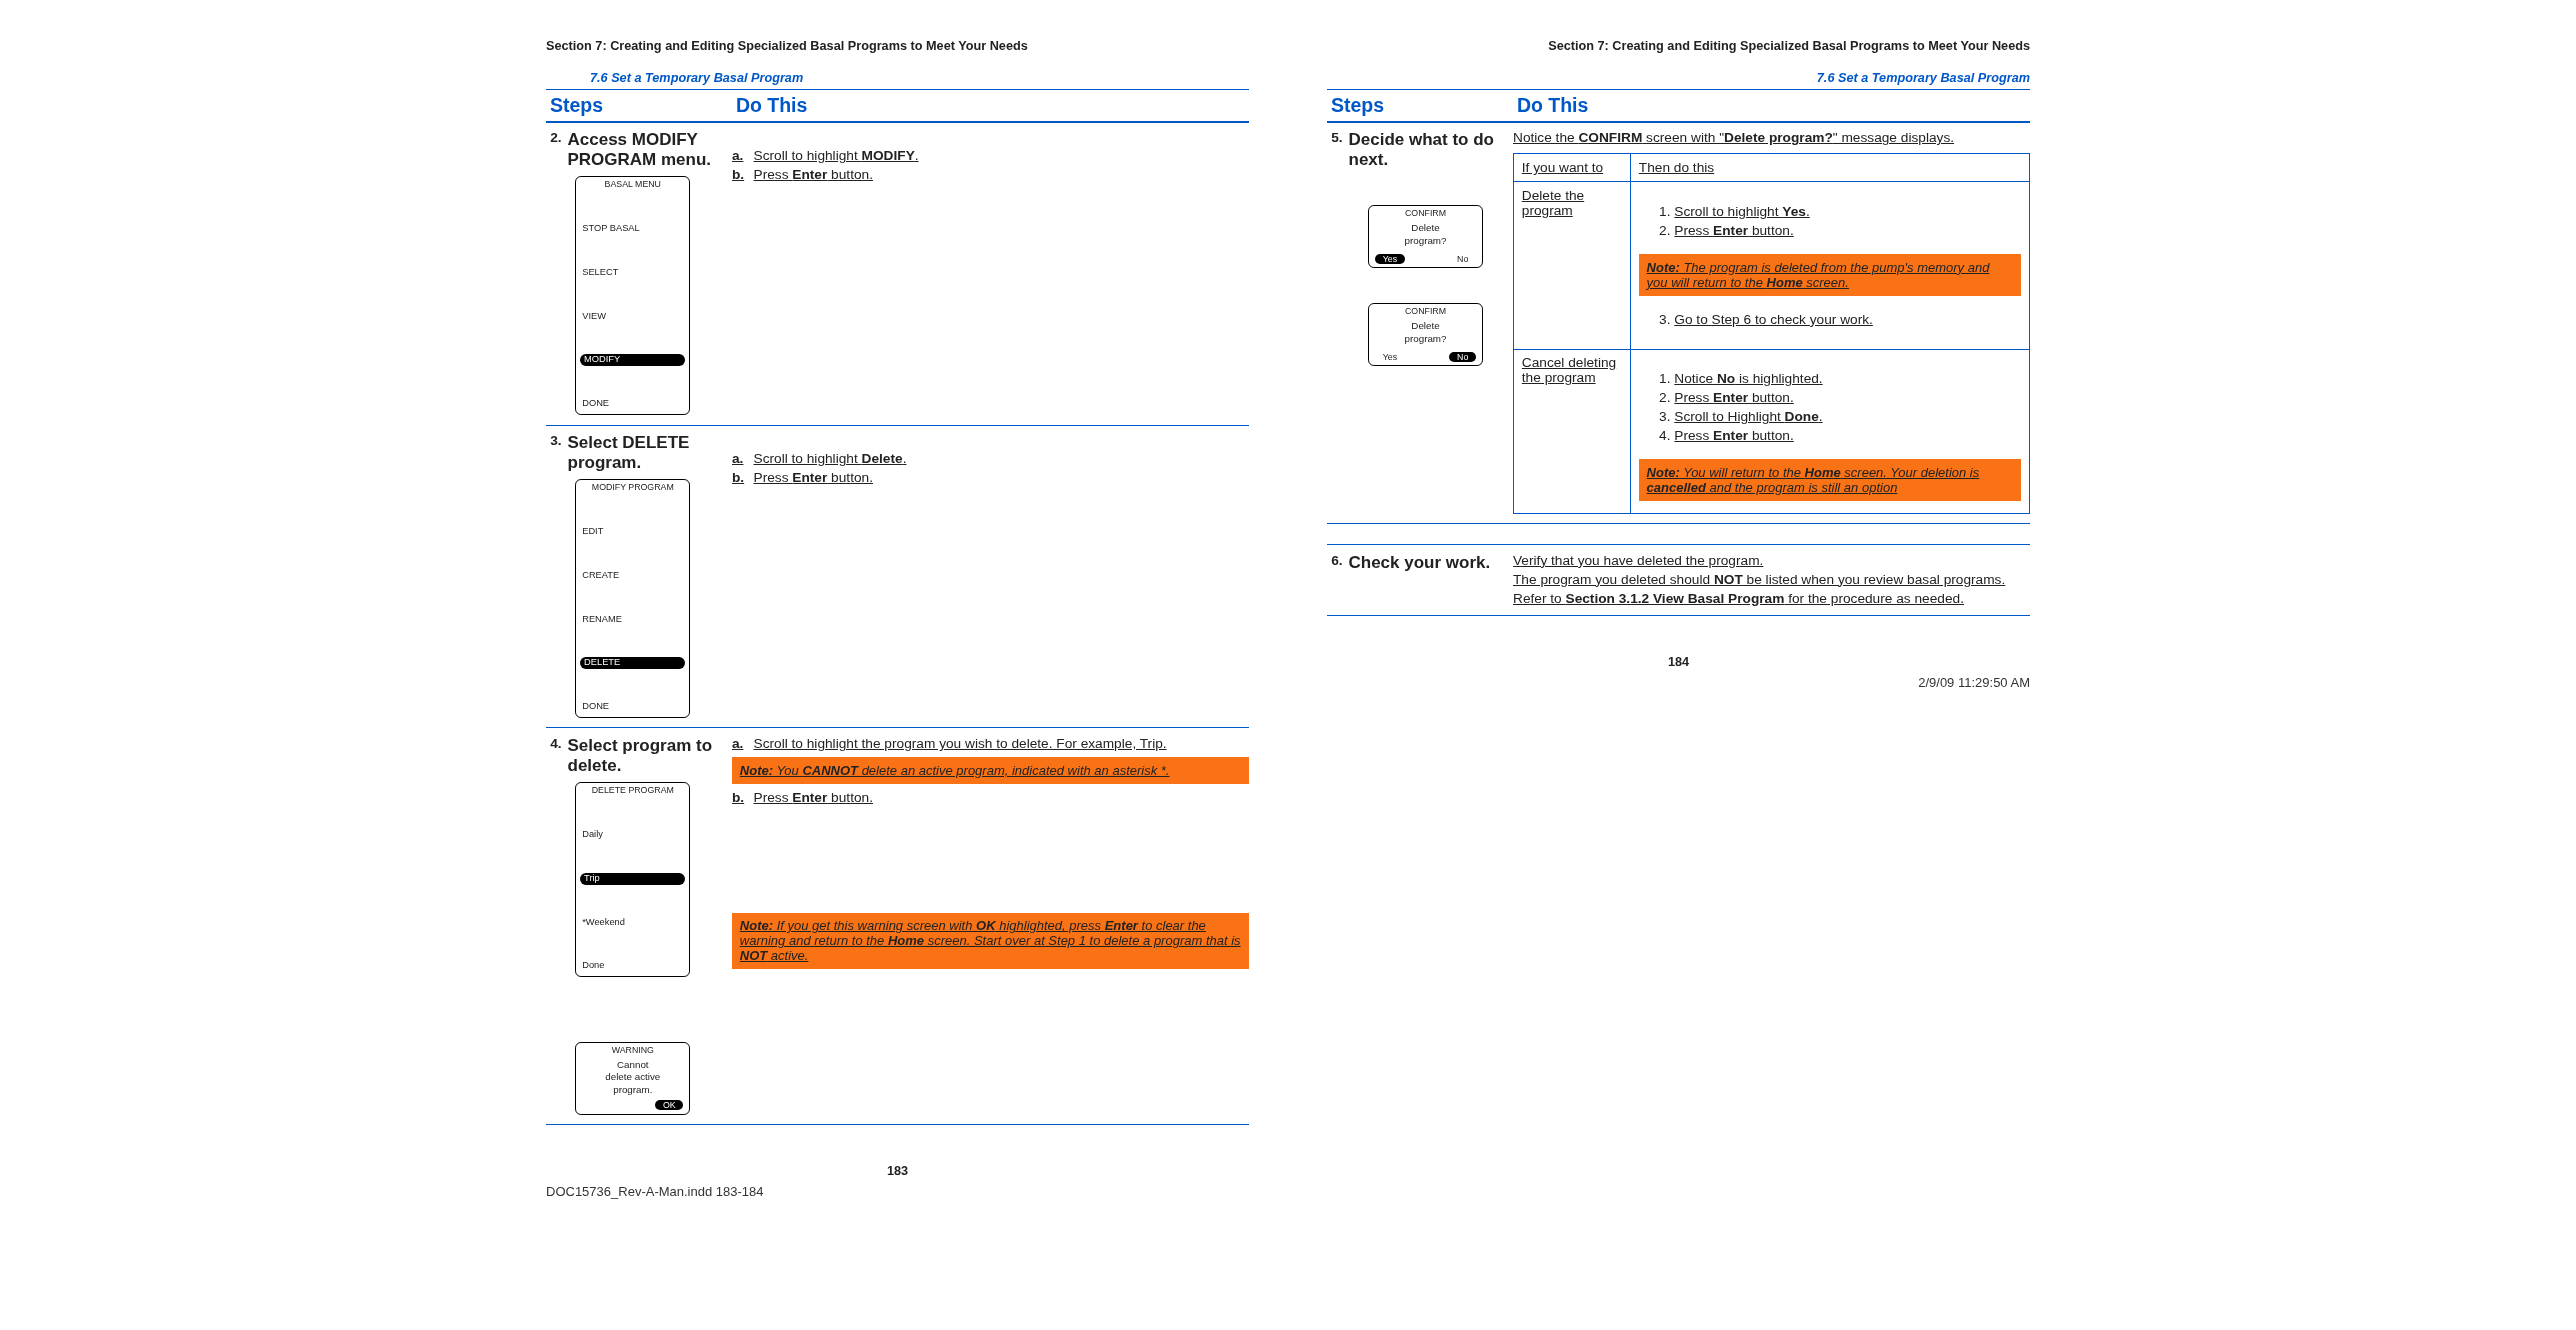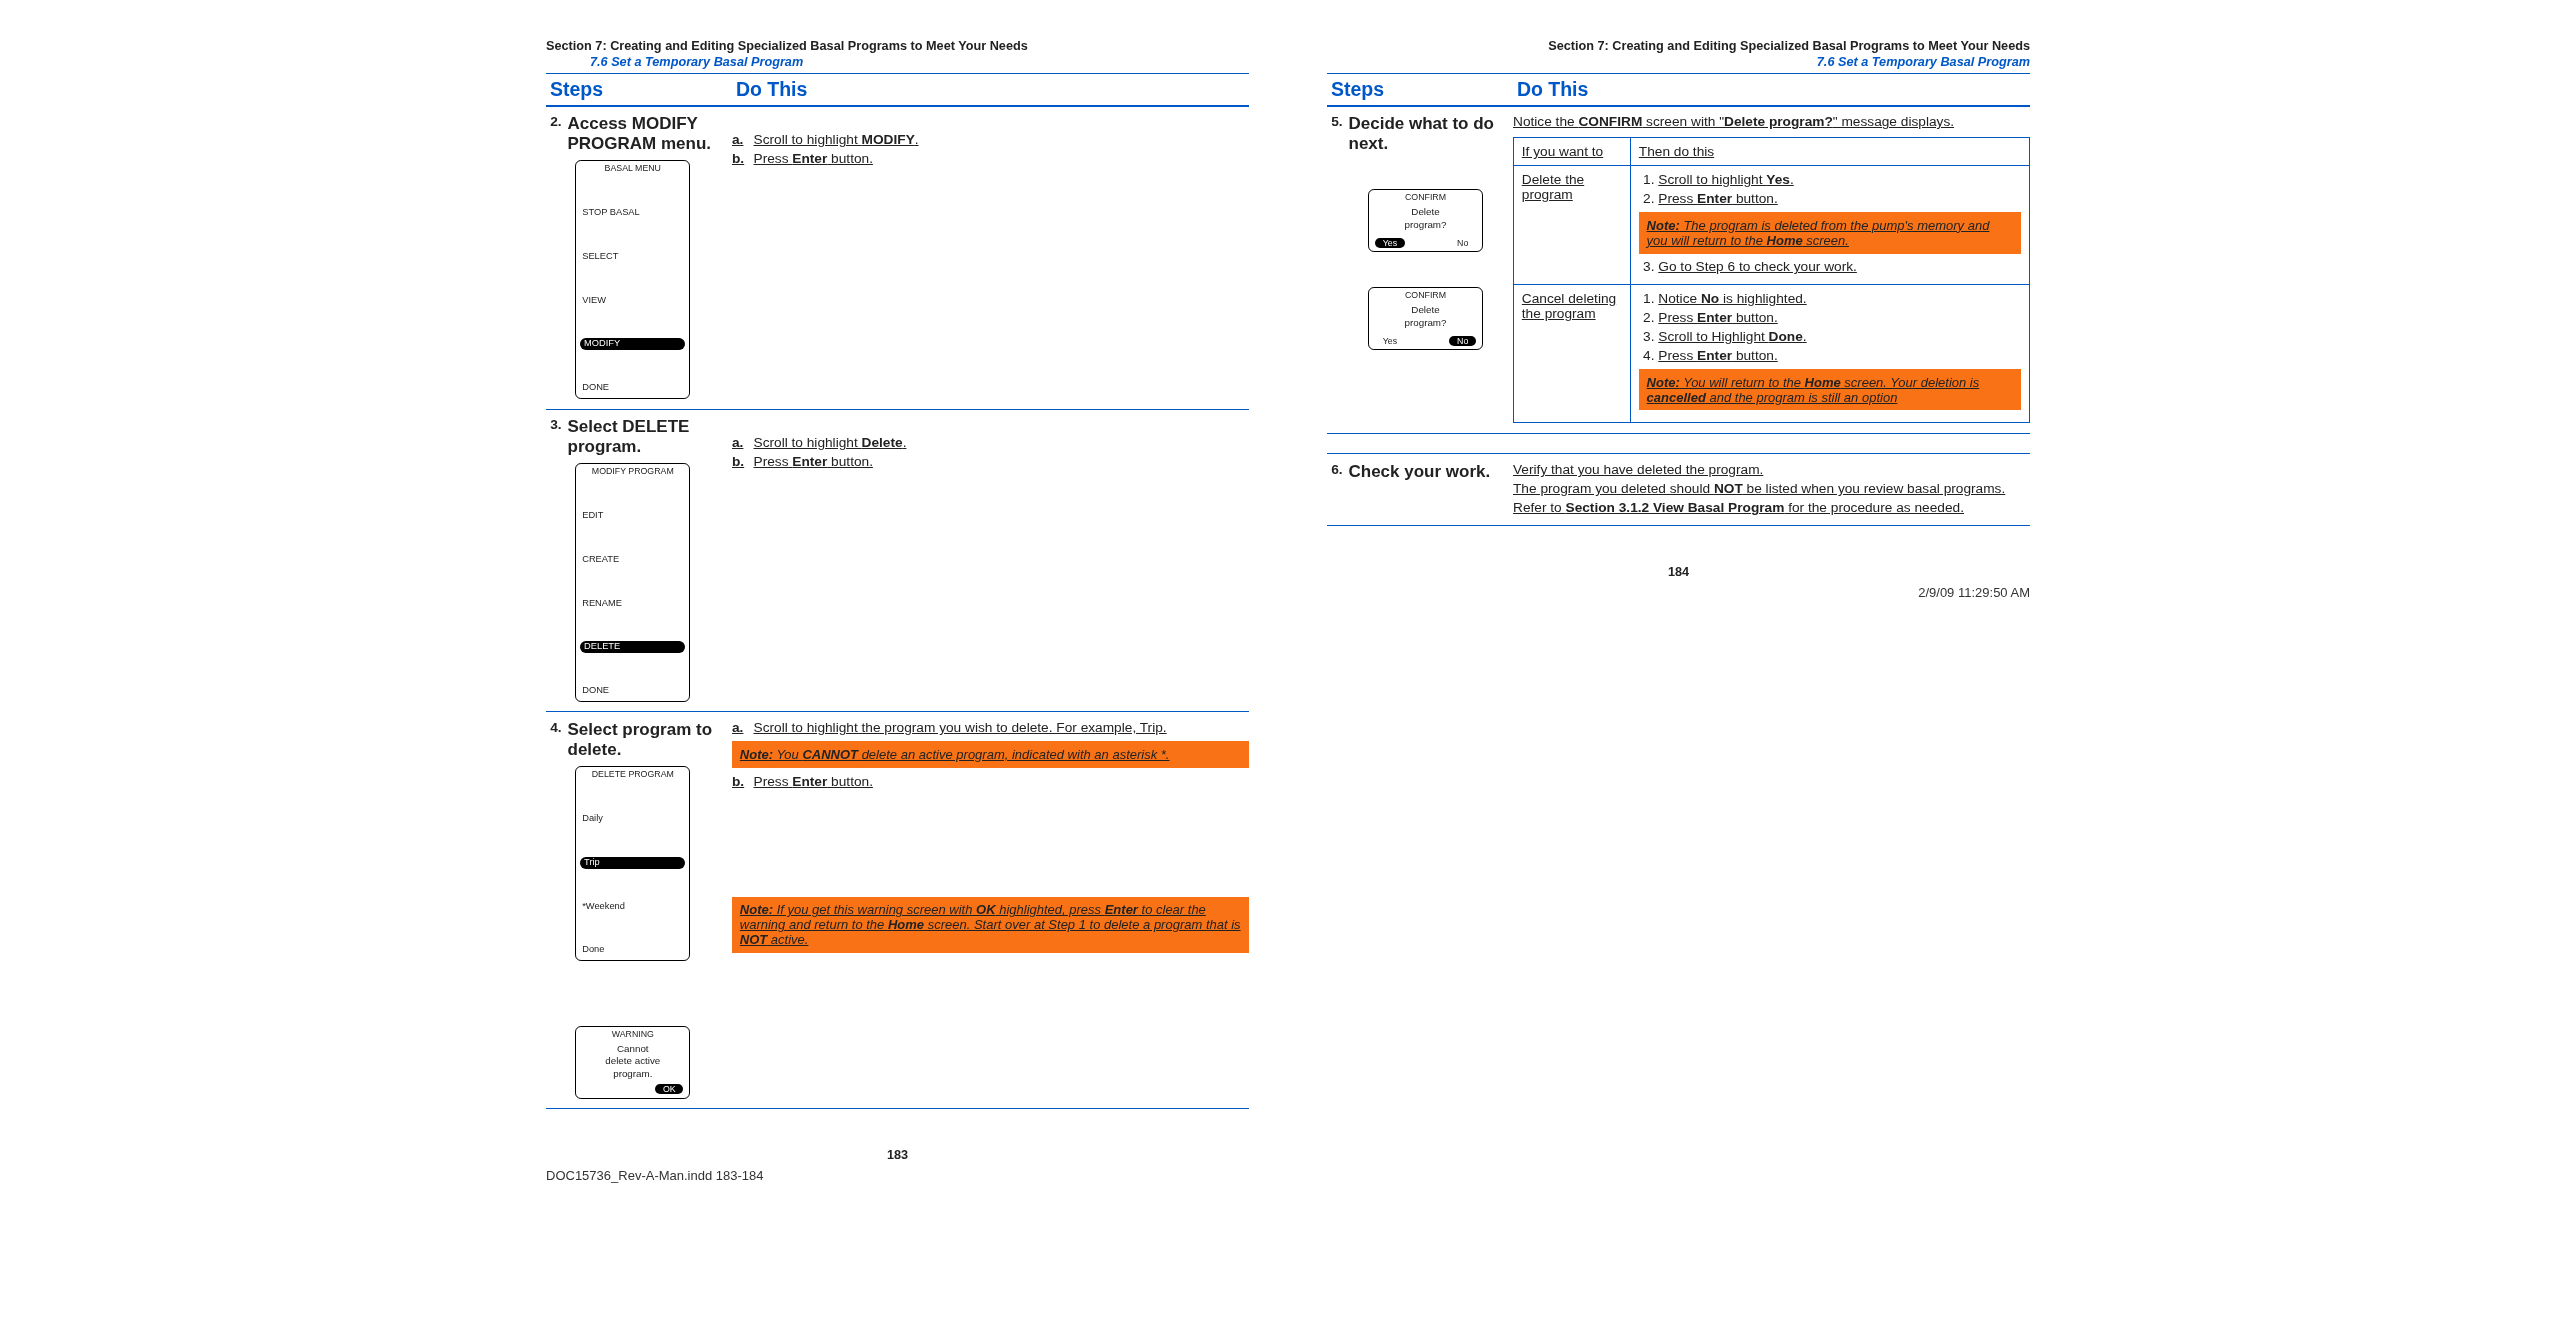--- a/index.html
+++ b/index.html
@@ -11,21 +11,21 @@
     display: flex;
     justify-content: center;
     gap: 78px;
     padding: 39px 39px 19.5px 39px;
   }
   .page {
     width: 703px;
     display: flex;
     flex-direction: column;
   }
-  .section-title { font-size: 12.7px; font-weight: bold; margin-bottom: 2px; }
+  .section-title { font-size: 12.7px; font-weight: bold; margin-bottom: 18px; }
   .subsection { font-size: 12.7px; font-weight: bold; font-style: italic; color: #0057c8; margin-bottom: 3.9px; margin-left: 44px; }
   .page-right .section-title, .page-right .subsection { text-align: right; }
   .header-row {
     display: flex;
     border-top: 1px solid #0057c8;
     border-bottom: 2px solid #0057c8;
     padding: 3.9px 0;
     color: #0057c8;
     font-weight: bold;
     font-size: 19.5px;
@@ -78,21 +78,21 @@
   
   table.decision { border-collapse: collapse; width: 100%; margin-top: 7.8px; }
   table.decision th, table.decision td {
     border: 1px solid #0057c8;
     padding: 5.9px 7.8px;
     vertical-align: top;
     text-align: left;
     font-size: 13.7px;
   }
   table.decision th { font-weight: normal; }
-  ol.inner { padding-left: 19.5px; margin: 0; }
+  ol.inner { padding-left: 19.5px; margin: 16px; }
   ol.inner li { margin-bottom: 3.9px; }
 
   .page-num { text-align: center; font-weight: bold; margin-top: 39px; font-size: 12.7px; }
   .footer-row { display: flex; justify-content: space-between; font-size: 13px; margin-top: 5.9px; color:#333;}
   .screens-col { display:flex; flex-direction:column; gap:29px; margin-top:29px;}
 
   .step5 .step-left { width: 186px; }
   .step5 .step-right { flex: 1; }
 </style>
 </head>

